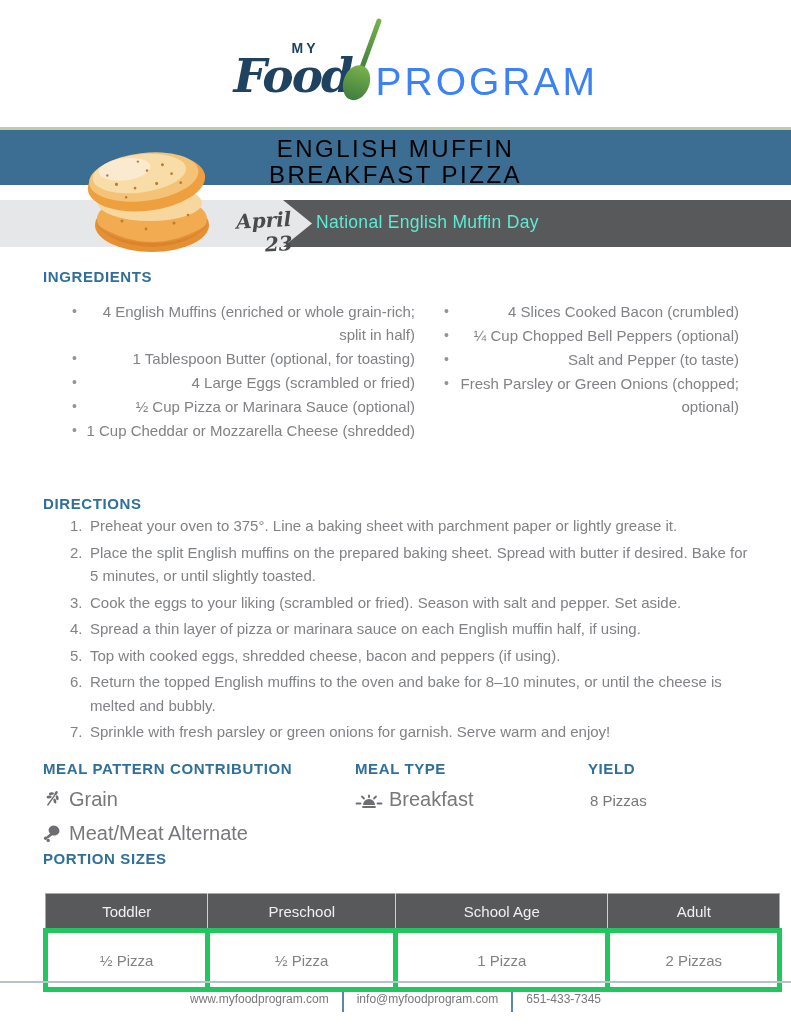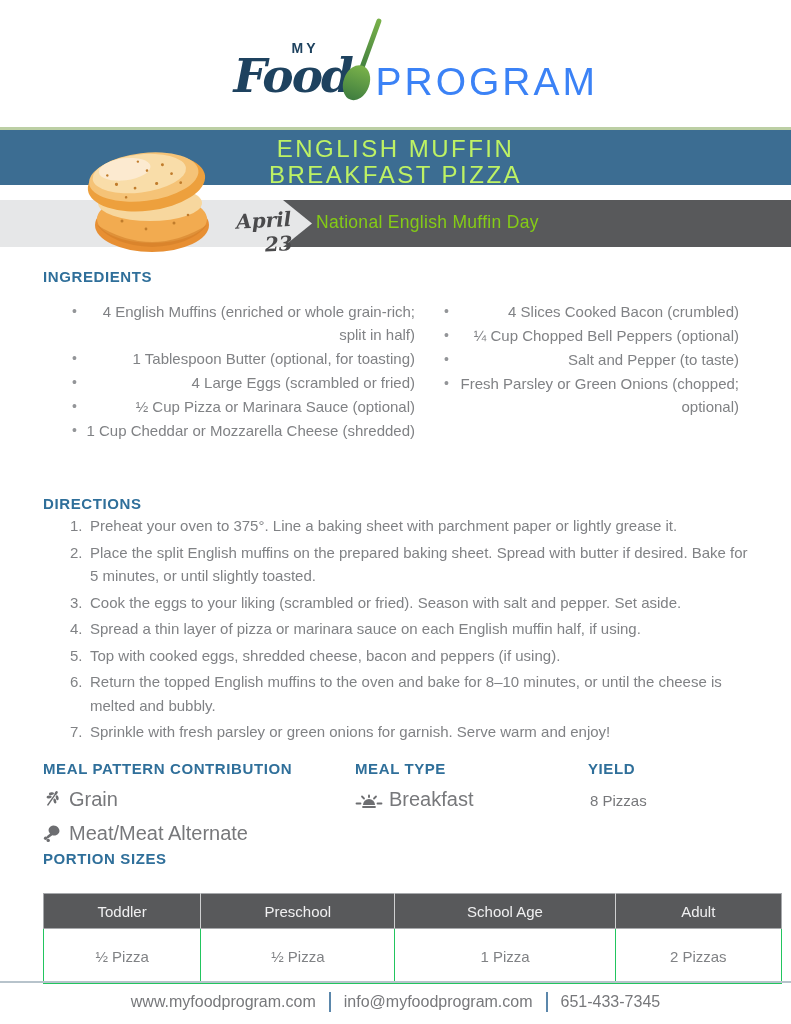--- a/index.html
+++ b/index.html
@@ -13,27 +13,27 @@
            letter-spacing:3px;color:#1e425f;}
   .logo-food{position:absolute;top:30px;left:18px;font-family:"DejaVu Serif","Liberation Serif",serif;
              font-style:italic;font-weight:bold;font-size:47px;color:#1e425f;letter-spacing:-2px;}
   .logo-spoon{position:absolute;top:-4px;left:116px;}
   .logo-program{position:absolute;top:42px;left:160px;font-size:39px;font-weight:300;
                 color:#3b82f6;letter-spacing:3px;}
 
   
   .green-line{position:absolute;top:127px;left:0;width:791px;height:3px;background:#bccfa4;}
   .blue-banner{position:absolute;top:130px;left:0;width:791px;height:55px;background:#3c6d92;
-               text-align:center;color:#bef264;}
+               text-align:center;color:#000000;}
   .banner-title{padding-top:6px;font-size:24px;line-height:26px;font-weight:300;letter-spacing:2.5px;}
 
   .ribbon-row{position:absolute;top:200px;left:0;width:791px;height:47px;}
   .ribbon-dark{position:absolute;left:283px;right:0;top:0;bottom:0;background:#58595b;}
   .ribbon-dark-label{position:absolute;left:33px;top:12px;font-size:17.5px;font-weight:300;
-                     color:#84cc16;letter-spacing:0.3px;}
+                     color:#5eead4;letter-spacing:0.3px;}
   .ribbon-light{position:absolute;left:0;top:0;width:312px;height:47px;background:#e6e7e8;
                 clip-path:polygon(0 0,90.7% 0,100% 50%,90.7% 100%,0 100%);}
   .ribbon-date{position:absolute;left:214px;top:9px;width:78px;text-align:right;
                font-family:"DejaVu Serif","Liberation Serif",serif;font-style:italic;font-weight:bold;
                font-size:20px;color:#4a4a4c;transform:rotate(-3deg);}
   .muffin{position:absolute;top:141px;left:82px;z-index:5;}
 
   
   .sec-heading{position:absolute;left:43px;font-size:15px;font-weight:bold;color:#2f6f9a;
                letter-spacing:0.6px;}
@@ -56,25 +56,25 @@
   .info-col .sec-heading-inline{font-size:15px;font-weight:bold;color:#2f6f9a;letter-spacing:0.6px;}
   .info-item{display:flex;align-items:center;margin-top:11px;color:#77787b;font-size:20px;}
   .info-item .icon{width:26px;display:inline-flex;justify-content:flex-start;}
   .yield-value{margin-top:15px;color:#77787b;font-size:15px;padding-left:2px;}
 
   table.portions{position:absolute;top:893px;left:43px;width:739px;border-collapse:collapse;}
   table.portions th{background:#58595b;color:#f0f0f1;font-weight:normal;font-size:15px;
                     height:32px;border:1px solid #a7a9ac;border-right:1px solid #cfd0d1;}
   table.portions th:last-child{border-right:1px solid #a7a9ac;}
   table.portions td{background:#ffffff;color:#808285;font-size:15px;text-align:center;
-                    height:52px;border:1px solid #22c55e;}
+                    height:52px;border:5px solid #22c55e;}
 
   .footer-line{position:absolute;top:981px;left:0;width:791px;height:2px;background:#b7c3cb;}
   .footer{position:absolute;top:992px;left:0;width:791px;display:flex;justify-content:center;
-          align-items:center;color:#77787b;font-size:16px;}
+          color:#77787b;font-size:12px;}
   .footer .sep{display:inline-block;width:2px;height:20px;background:#5b87ab;margin:0 13px;}
   .footer a{color:#77787b;text-decoration:none;}
 </style>
 </head>
 <body>
 
 <div class="page">
 
   <div class="logo">
     <div class="logo-inner">

